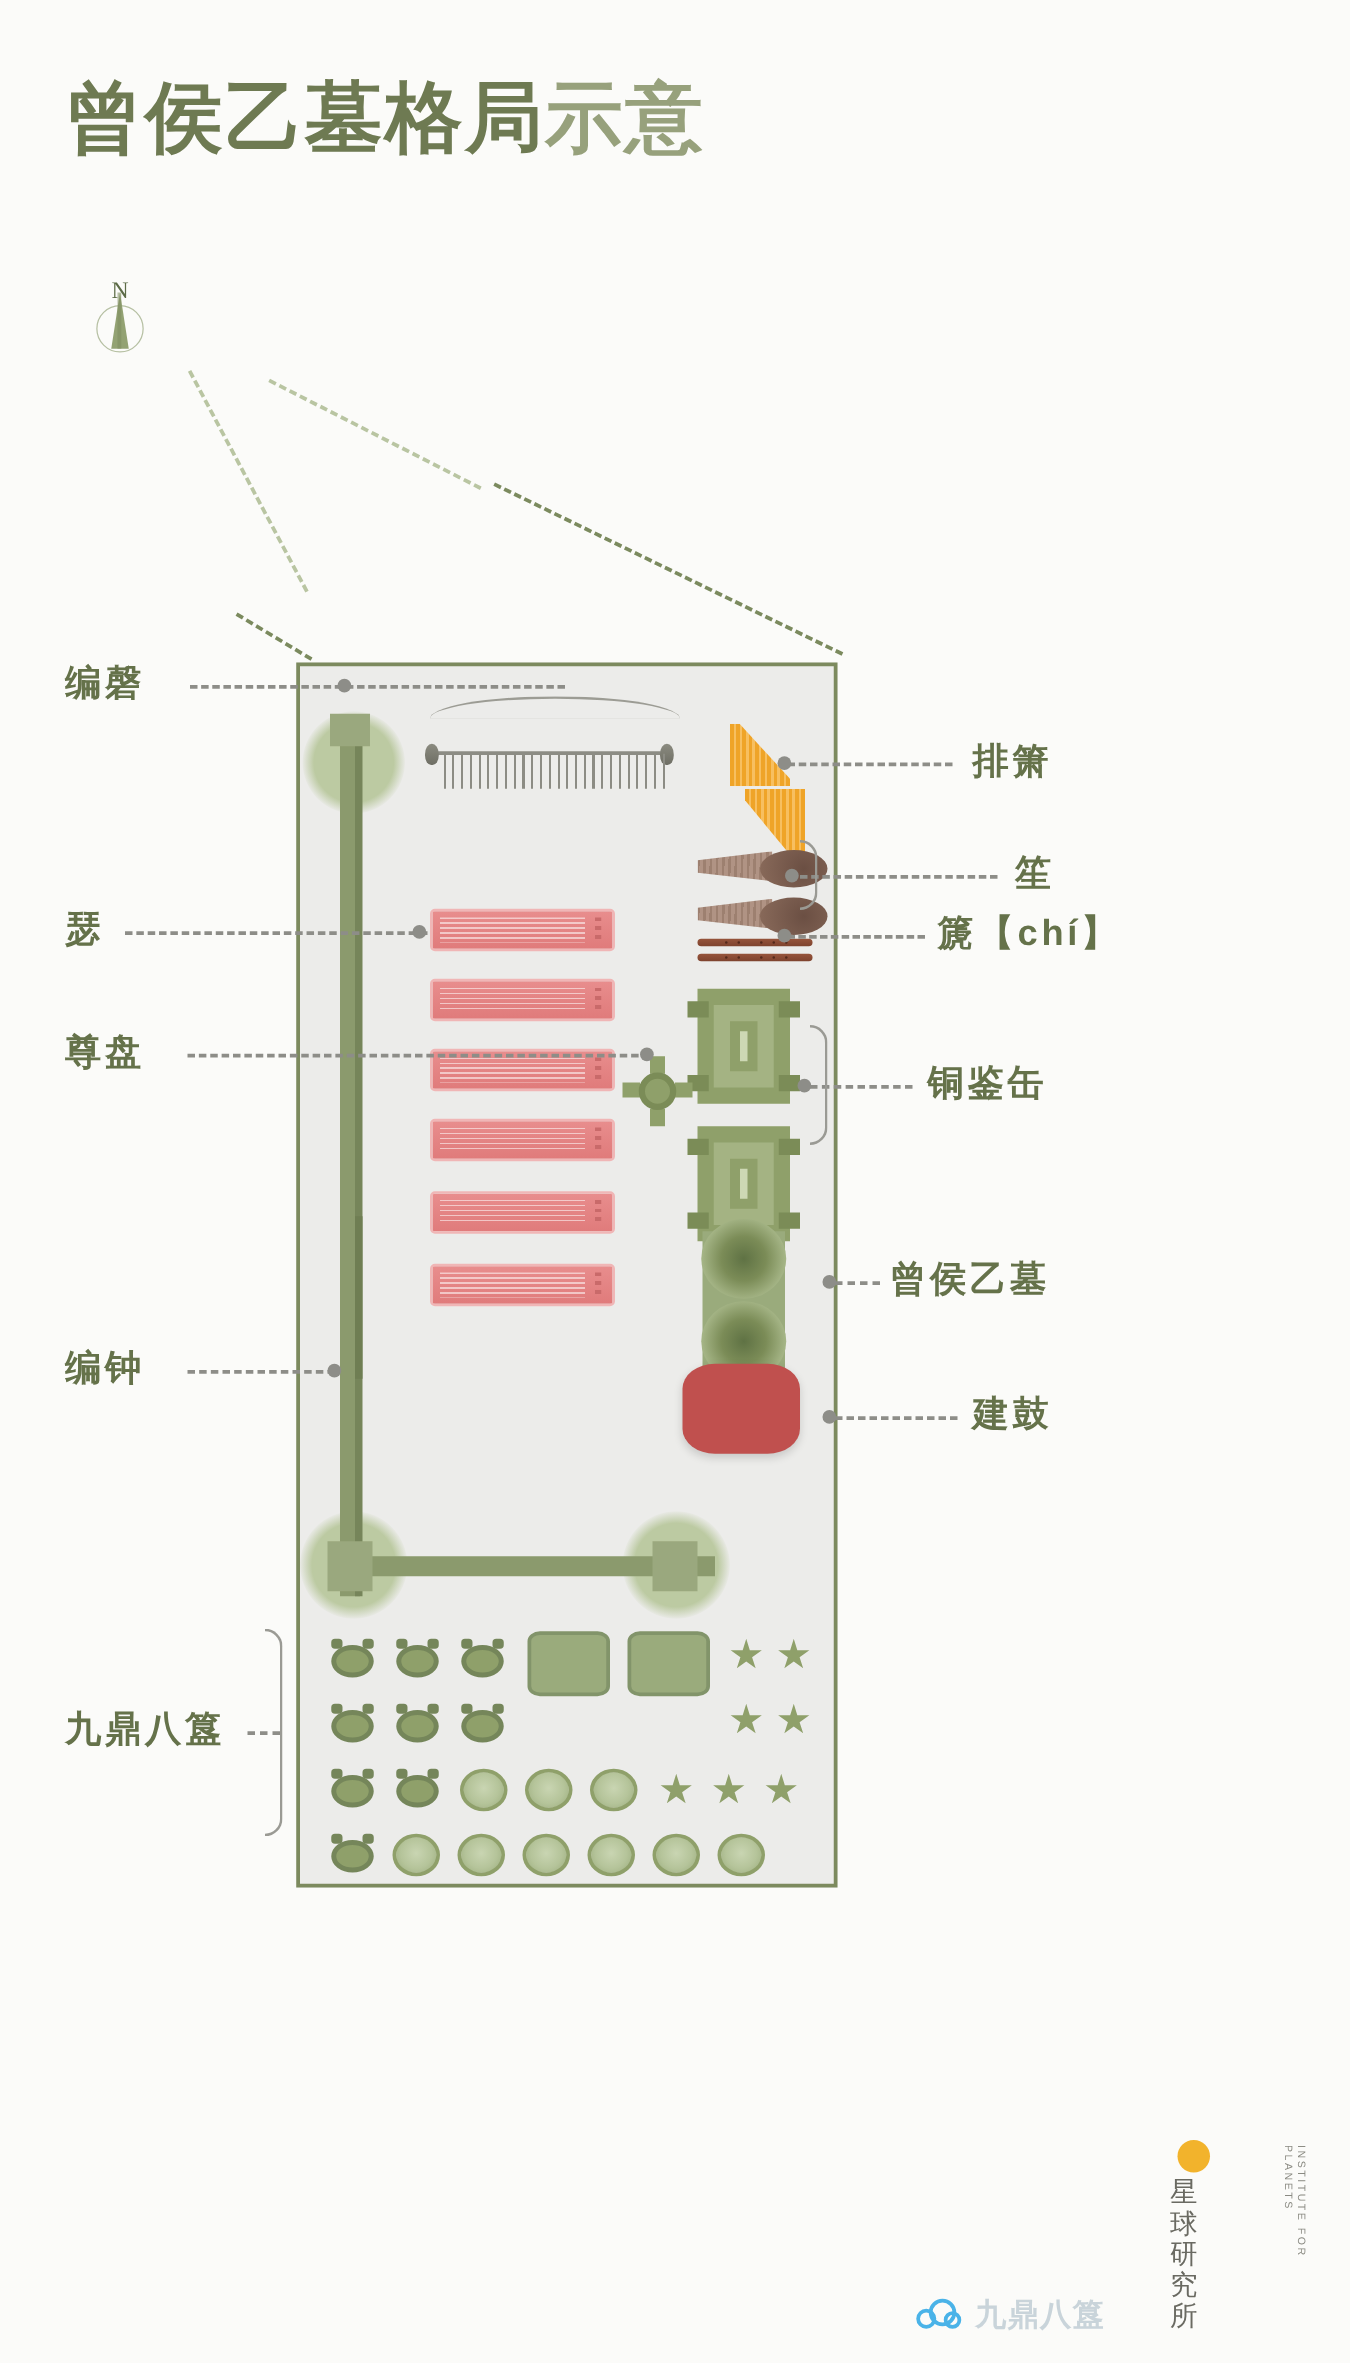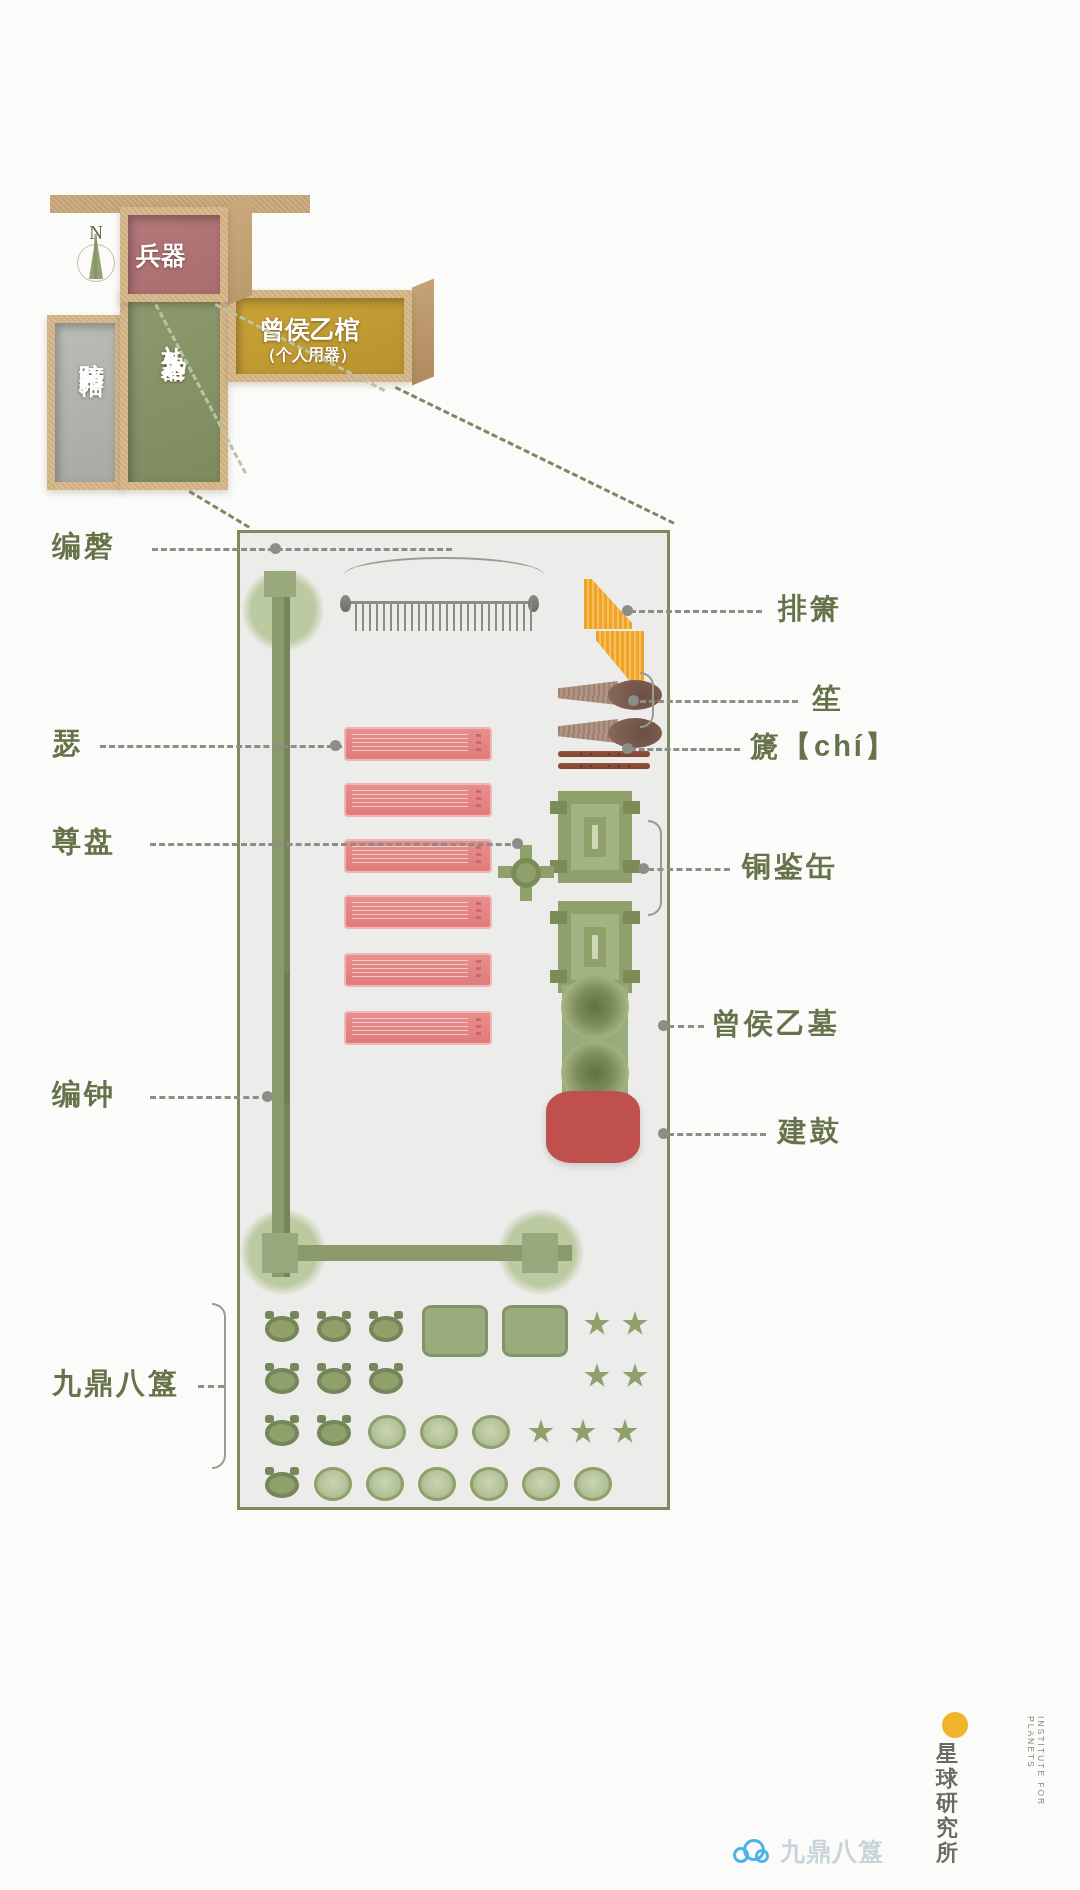--- a/index.html
+++ b/index.html
@@ -182,68 +182,48 @@
   .connector { position:absolute; height:0; border-top:3px dashed #7b8a5e; transform-origin:0 0; }
   .connector.pale { border-top-color:#b9c5a2; }
 
   
   .logo-planet { position:absolute; right:28px; bottom:52px; width:130px; height:130px; }
   .logo-planet .dot { position:absolute; left:20px; top:4px; width:26px; height:26px;
         border-radius:50%; background:#f2b32c; }
   .logo-planet .cn {
     position:absolute; left:14px; top:34px; width:42px;
     font-family:"Liberation Serif",serif; font-size:22px; line-height:1.12;
-    color:#6a6a62; font-weight:bold; letter-spacing:1px;
+    color:#6a6a62; font-weight:normal; letter-spacing:1px;
   }
   .logo-planet .en {
     position:absolute; right:6px; top:8px; writing-mode:vertical-rl;
     font-size:8.5px; letter-spacing:2px; color:#8a8a82;
   }
   .logo-cloud { position:absolute; right:196px; bottom:22px; display:flex; align-items:center; gap:7px; }
   .logo-cloud .cloudicon { width:42px; height:30px; position:relative; }
   .logo-cloud .cloudicon i {
     position:absolute; border-radius:50%; border:3.5px solid #4ab3e8; background:transparent; }
   .logo-cloud .ctext { font-size:25px; color:#c9d4da; font-weight:bold; letter-spacing:1px; }
 </style>
 </head>
 <body>
 
 <div class="page">
 
+  <div class="title">
+    <span>曾侯乙墓</span><span>格局</span><span class="light">示意</span>
+  </div>
 
   <div class="compass">
     <div class="ring"></div>
     <div class="needle"></div>
     <div class="needle2"></div>
     <div class="n">N</div>
   </div>
 
-  <div class="tomb">
-    <div class="wall" id="ch-burial-wall"></div>
-    <div class="inner" id="ch-burial-in"></div>
-
-    <div class="wall" id="ch-ritual-wall"></div>
-    <div class="inner" id="ch-ritual-in"></div>
-
-    <div class="shape" id="ch-coffin-top" style="position:absolute;"></div>
-    <div class="wall" id="ch-coffin-wall"></div>
-    <div class="inner" id="ch-coffin-in"></div>
-
-    <div class="shape" id="ch-weapon-top" style="position:absolute;"></div>
-    <div class="wall" id="ch-weapon-wall"></div>
-    <div class="inner" id="ch-weapon-in"></div>
-
-    <div class="shape" id="ch-base"></div>
-
-    <div class="lbl" style="left:86px;top:44px;font-size:25px;">兵器</div>
-    <div class="lbl" style="left:210px;top:118px;font-size:25px;">曾侯乙棺</div>
-    <div class="lbl" style="left:210px;top:150px;font-size:16px;">（个人用器）</div>
-    <div class="lbl v" style="left:108px;top:130px;font-size:25px;">礼乐之器</div>
-    <div class="lbl v" style="left:26px;top:148px;font-size:25px;">陪葬棺</div>
-  </div>
 
   <div class="connector" style="left:190px;top:490px;width:70px;transform:rotate(31deg);"></div>
   <div class="connector pale" style="left:153px;top:296px;width:200px;transform:rotate(62deg);"></div>
   <div class="connector pale" style="left:216px;top:303px;width:190px;transform:rotate(27deg);"></div>
   <div class="connector" style="left:396px;top:386px;width:310px;transform:rotate(26deg);"></div>
 
   <div class="plan">
 
     <div class="rack-glow" style="left:2px;top:36px;width:82px;height:82px;"></div>
     <div class="rack-glow" style="left:0px;top:676px;width:86px;height:86px;"></div>

